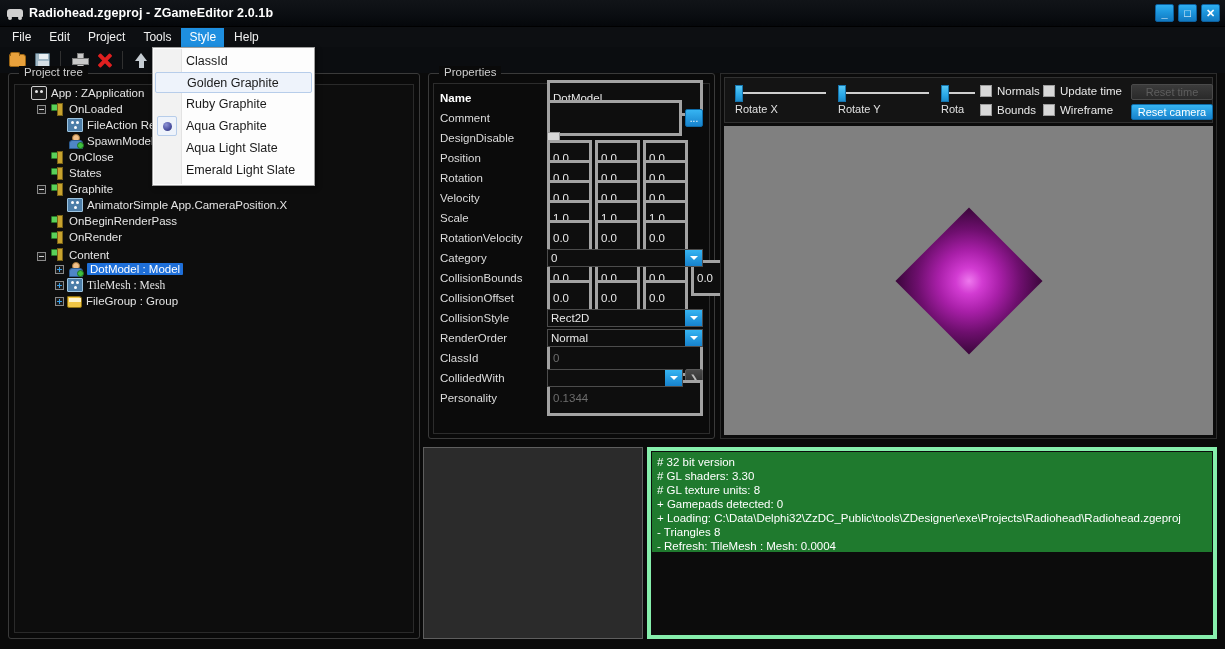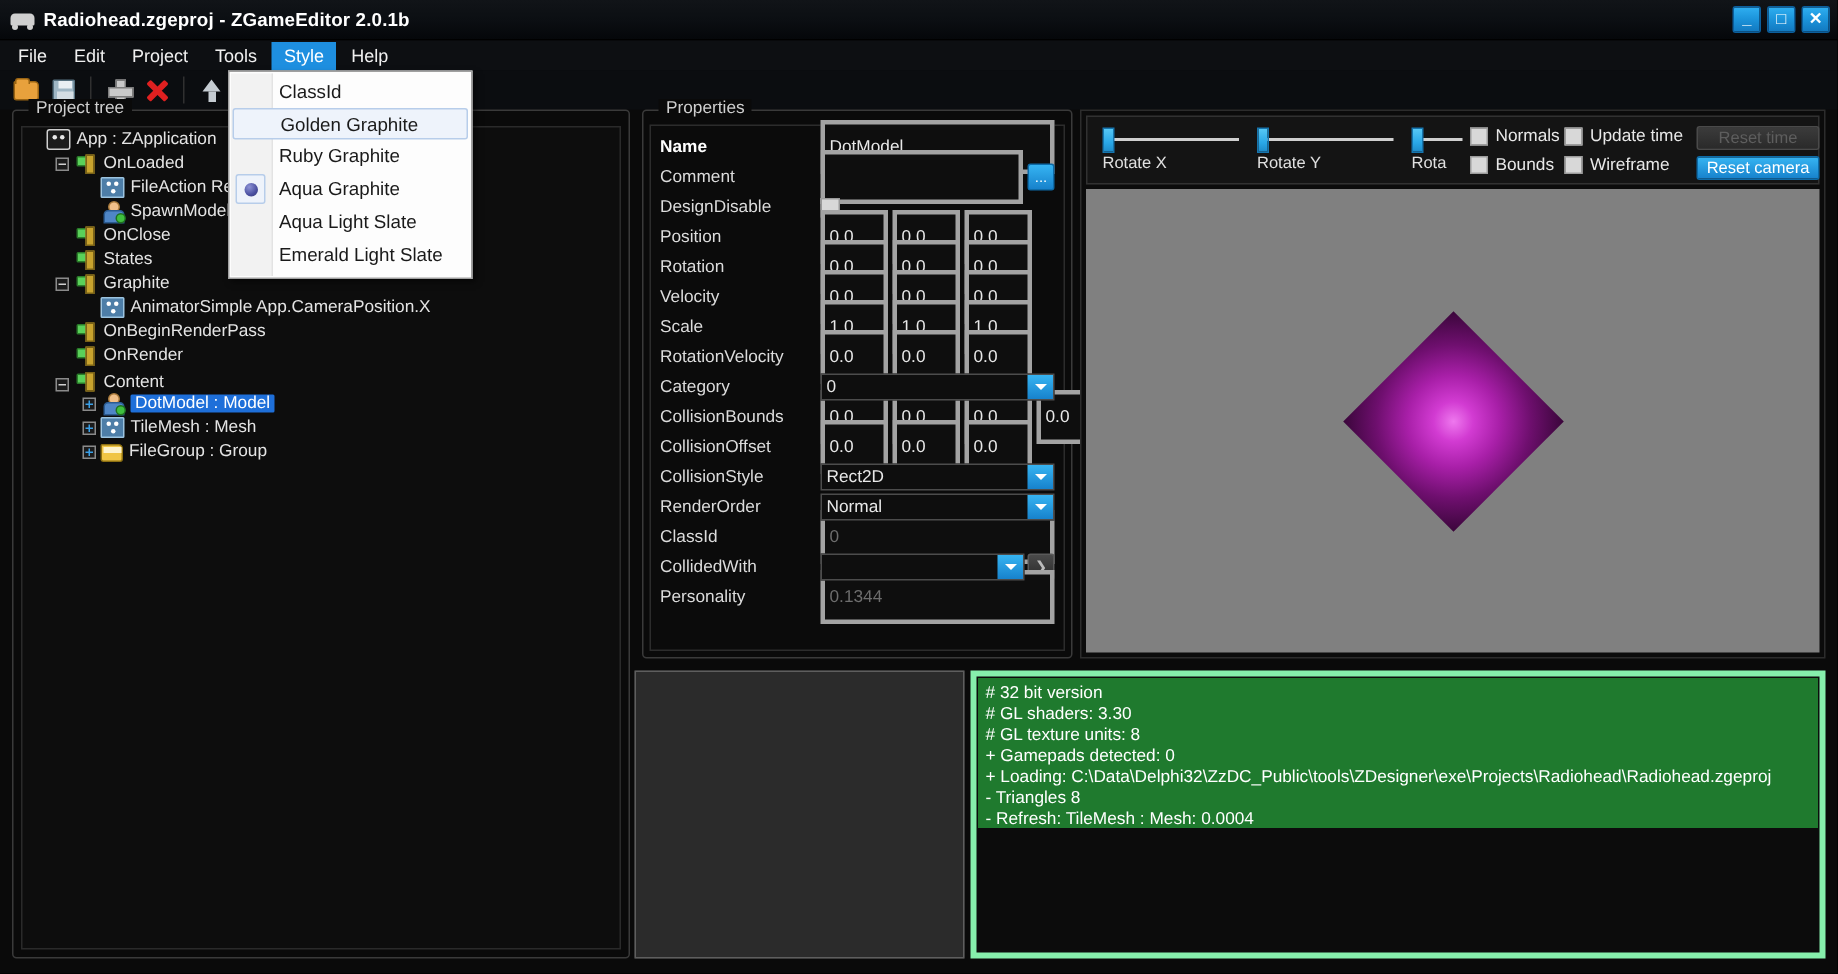--- a/index.html
+++ b/index.html
@@ -501,21 +501,21 @@
           <span class="ticon node"></span>
           <span class="tlabel">Content</span>
         </div>
         <div class="tnode" style="padding-left: 40px;">
           <span class="expander plus"></span>
           <span class="ticon person">
             <span class="badge"></span>
           </span>
           <span class="tlabel sel">DotModel : Model</span>
         </div>
-        <div class="tnode" style="padding-left: 40px;">
+        <div class="tnode" style="padding-left: 40px; font-family: Liberation Serif, serif;">
           <span class="expander plus"></span>
           <span class="ticon blue">
             <i></i>
             <i></i>
             <i></i>
           </span>
           <span class="tlabel">TileMesh : Mesh</span>
         </div>
         <div class="tnode" style="padding-left: 40px;">
           <span class="expander plus"></span>

